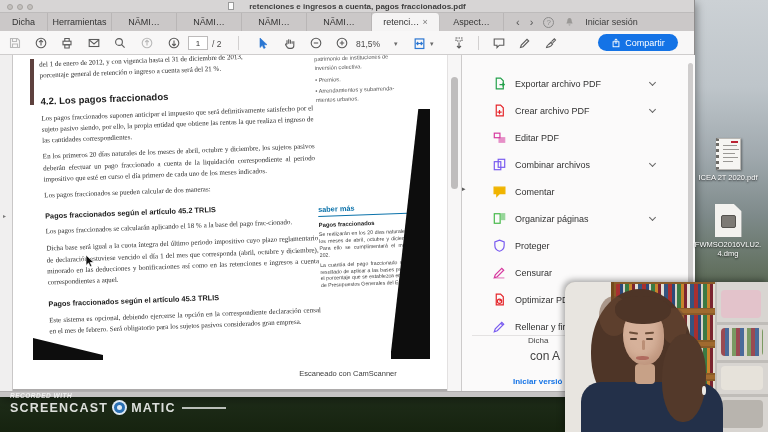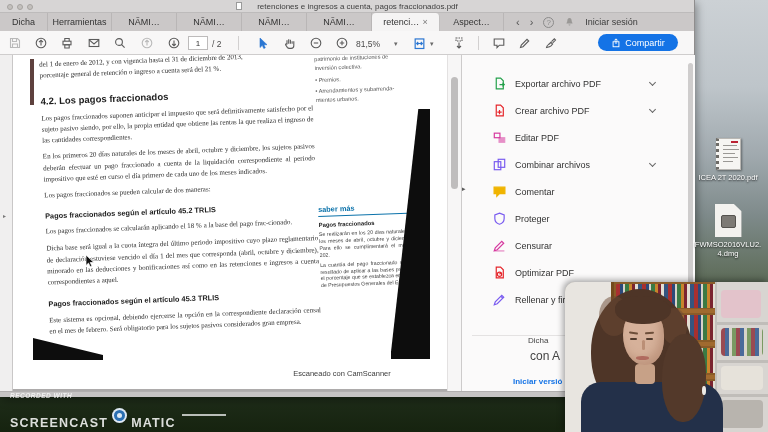--- a/index.html
+++ b/index.html
@@ -8,21 +8,21 @@
          background:linear-gradient(180deg,#ccd1d5 0%,#bec5ca 20%,#a0a9ae 36%,#7e8a8a 50%,#62705f 63%,#39492f 78%,#1e2c19 92%,#16230f 100%); }
   .abs { position:absolute; }
 
   
   .win { position:absolute; left:0; top:0; width:695px; height:397px; background:#f4f3f3;
          border-right:1px solid #8f8d8d; border-bottom:1px solid #8f8d8d; box-shadow:2px 3px 8px rgba(0,0,0,.35); }
   .titlebar { position:absolute; left:0; top:0; width:100%; height:13px; background:#d7d5d5; border-bottom:1px solid #bdbbbb;
               display:flex; align-items:center; justify-content:center; }
   .tl { position:absolute; left:7px; top:4px; display:flex; gap:4px; }
   .tl span { width:6px; height:6px; border-radius:50%; background:#c3c0bd; border:1px solid #a6a3a0; display:block; }
-  .title-txt { font-size:8px; color:#3e3e3e; display:flex; align-items:center; gap:15px; }
+  .title-txt { font-size:8px; color:#3e3e3e; display:flex; align-items:center; gap:15px;font-weight:bold; }
   .doc-glyph { width:6px; height:8px; background:#fdfdfd; border:1px solid #9a9a9a; display:inline-block; }
 
   .tabbar { position:absolute; left:0; top:13px; width:100%; height:18px; background:#cbc8c8; display:flex; align-items:stretch; }
   .tab { display:flex; align-items:center; justify-content:center; gap:3px; font-size:9px; color:#333;
          border-right:1px solid #b9b6b6; cursor:default; }
   .tab.active { background:#f5f4f4; border-radius:4px 4px 0 0; border-right:1px solid #c2c0c0; }
   .tab .x { color:#7c7c7c; font-size:9px; }
   .tabbar-right { position:absolute; top:13px; height:18px; left:516px; right:0; display:flex; align-items:center; gap:10px; font-size:9px; color:#3c3c3c; }
   .navglyph { font-size:11px; color:#555; }
   .help-circ { width:11px; height:11px; border:1px solid #8b8b8b; border-radius:50%; font-size:8px; color:#8b8b8b;
@@ -60,21 +60,21 @@
   .col-main .sub { font-family:"Liberation Sans", sans-serif; font-weight:bold; font-size:7.4px; color:#1d1d1d; margin-top:8px; text-align:left;}
   .col-main p { margin-top:5px; }
   .col-side { position:absolute; left:283px; top:8px; width:92px; font-size:5.6px; line-height:9.3px; color:#555; }
   .col-side div { margin-bottom:2px; }
   .saber { position:absolute; left:281px; top:158px; width:96px; }
   .saber .st { font-weight:bold; font-size:7.4px; color:#0b72aa; border-bottom:1.6px solid #0b72aa; padding-bottom:2px; }
   .saber .ss { font-weight:bold; font-size:5.9px; color:#222; margin-top:5px; }
   .saber p { font-size:5.2px; line-height:6.9px; color:#3a3a3a; margin-top:3px; text-align:justify; }
   .wedge { position:absolute; background:#0d0d0d; }
   .gutter { position:absolute; left:17px; top:4px; width:3.5px; height:46px; background:#42201c; opacity:.85; }
-  .camscan { position:absolute; left:244px; top:314px; width:170px; text-align:center; font-size:7.5px; color:#3c3c3c; }
+  .camscan { position:absolute; left:250px; top:314px; width:170px; text-align:center; font-size:7.5px; color:#3c3c3c; }
   .mcursor { position:absolute; left:72px; top:200px; z-index:6; }
 
   
   .panel { position:absolute; left:461px; top:55px; width:234px; height:336px; background:#fbfafa; border-left:1px solid #cdcbcb; }
   .tool-list { position:absolute; left:0; top:15px; width:100%; }
   .trow { height:27px; display:flex; align-items:center; padding-left:30px; font-size:9px; color:#323232; }
   .trow .ti { width:14px; height:14px; margin-right:9px; display:flex; align-items:center; justify-content:center; }
   .trow svg { stroke:currentColor; fill:none; stroke-width:1.1; }
   .chev { width:5px; height:5px; border-right:1.3px solid #666; border-bottom:1.3px solid #666; transform:rotate(45deg);
           margin-left:auto; margin-right:40px; margin-top:-3px; }
@@ -114,21 +114,21 @@
   .brow { position:absolute; width:9px; height:2px; background:#6d4f3a; border-radius:2px; }
   .eye { position:absolute; width:7px; height:1.8px; background:#4f3a2c; border-radius:2px; }
   .nose { position:absolute; left:77px; top:58px; width:3px; height:10px; background:#bb8f76; border-radius:2px; }
   .lips { position:absolute; left:71px; top:74px; width:13px; height:4px; background:#b06a5e; border-radius:45%; }
   .earring { position:absolute; left:137px; top:104px; width:4px; height:9px; background:#eceae6; border-radius:45%; }
 
   
   .wm { position:absolute; left:10px; top:392px; z-index:60; color:rgba(255,255,255,.85); }
   .wm .l1 { font-size:6.5px; font-weight:bold; font-style:italic; letter-spacing:.5px; color:rgba(255,255,255,.75); }
   .wm .row { display:flex; align-items:center; gap:4px; margin-top:1px; }
-  .wm .brand { font-size:12.5px; font-weight:bold; letter-spacing:1.2px;margin-top:16px; }
+  .wm .brand { font-size:12.5px; font-weight:bold; letter-spacing:1.2px; }
   .wm .logo { width:15px; height:15px; border-radius:50%; background:#2b6fb3; border:2px solid rgba(255,255,255,.85);
               display:flex; align-items:center; justify-content:center; }
   .wm .logo i { width:5px; height:5px; border-radius:50%; background:#dfeaf5; display:block; }
   .wm .tail { width:44px; height:2px; background:rgba(255,255,255,.7); margin-left:2px; }
 </style>
 </head>
 <body>
 
 <div class="win">
 
@@ -378,20 +378,30 @@
         <span>Combinar archivos</span>
           <span class="chev"></span>
       </div>
       <div class="trow">
         <span class="ti" style="color: rgb(240, 180, 0);">
             <svg width="13" height="13" viewBox="0 0 12 12">
               <path d="M1 2h10v6H6L3.5 10.4V8H1z" fill="currentColor"></path>
             </svg>
           </span>
         <span>Comentar</span>
+      </div>
+      <div class="trow">
+        <span class="ti" style="color: rgb(70, 185, 74);">
+            <svg width="13" height="13" viewBox="0 0 12 12">
+              <rect x="1.2" y="1.6" width="5.4" height="8.8"></rect>
+              <rect x="8" y="1.6" width="2.8" height="5.4" fill="currentColor" opacity=".55"></rect>
+            </svg>
+          </span>
+        <span>Organizar páginas</span>
+          <span class="chev"></span>
       </div>
       <div class="trow">
         <span class="ti" style="color: rgb(122, 92, 240);">
             <svg width="13" height="13" viewBox="0 0 12 12">
               <path d="M6 1l4.3 1.7v3.2c0 2.8-1.8 4.5-4.3 5.4C3.5 10.4 1.7 8.7 1.7 5.9V2.7z"></path>
             </svg>
           </span>
         <span>Proteger</span>
       </div>
       <div class="trow">

